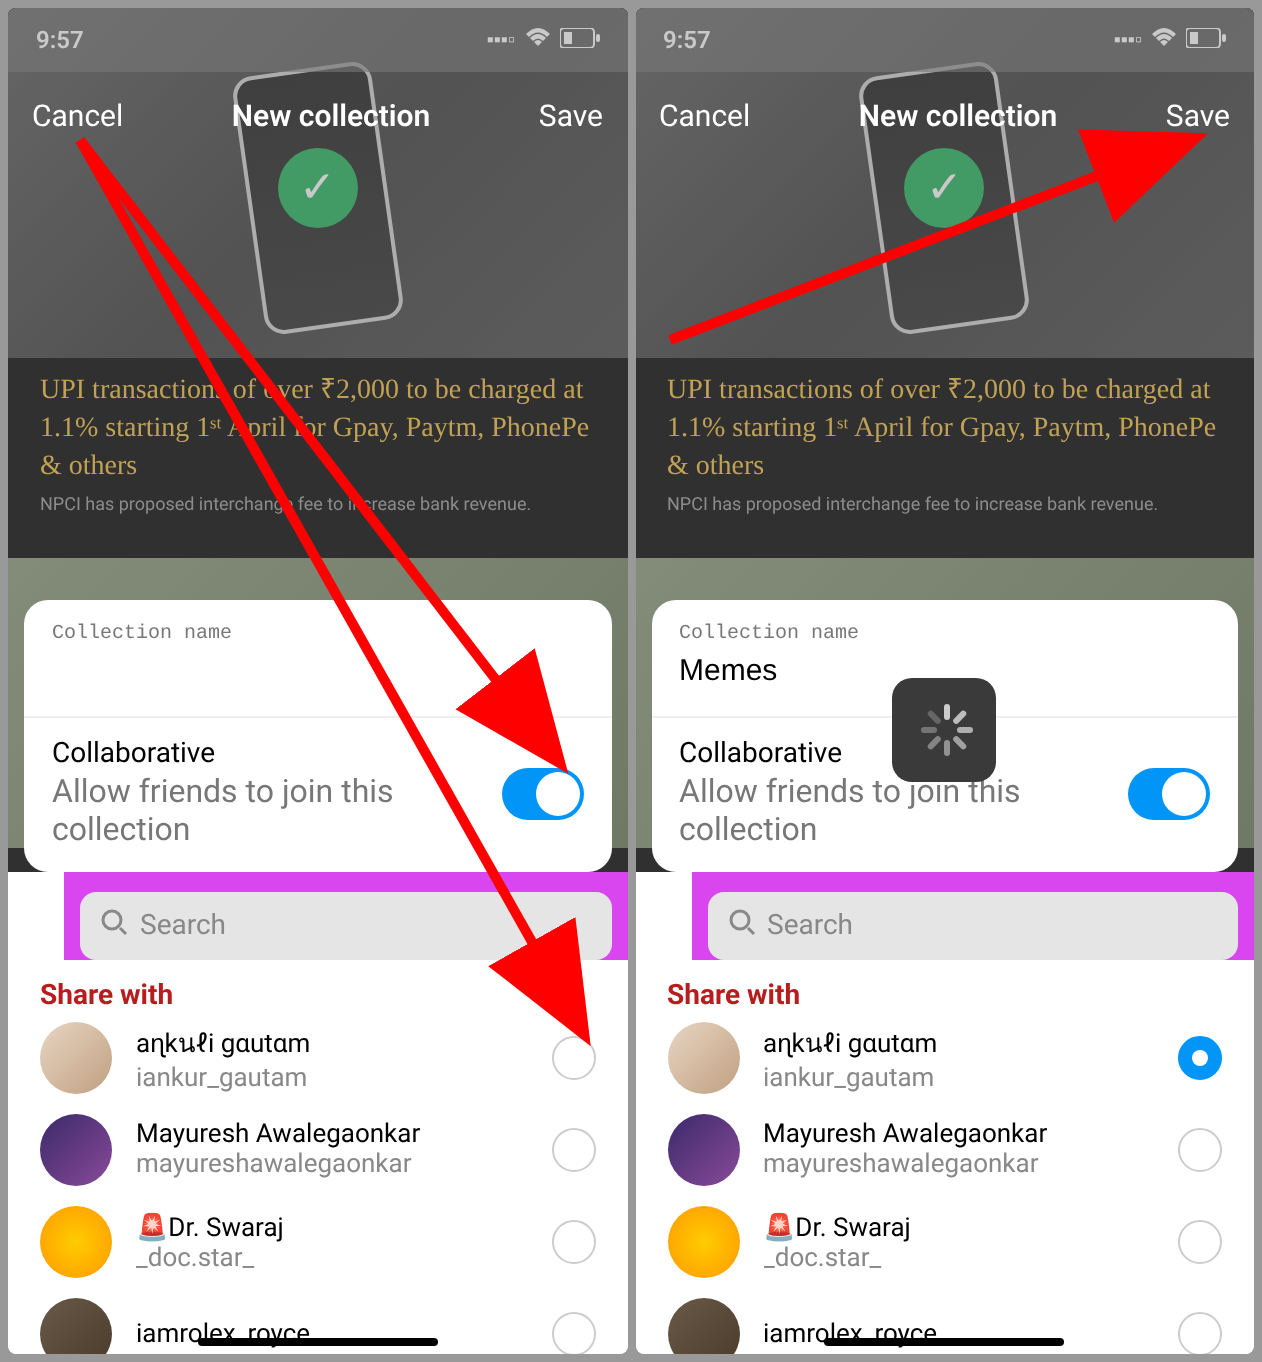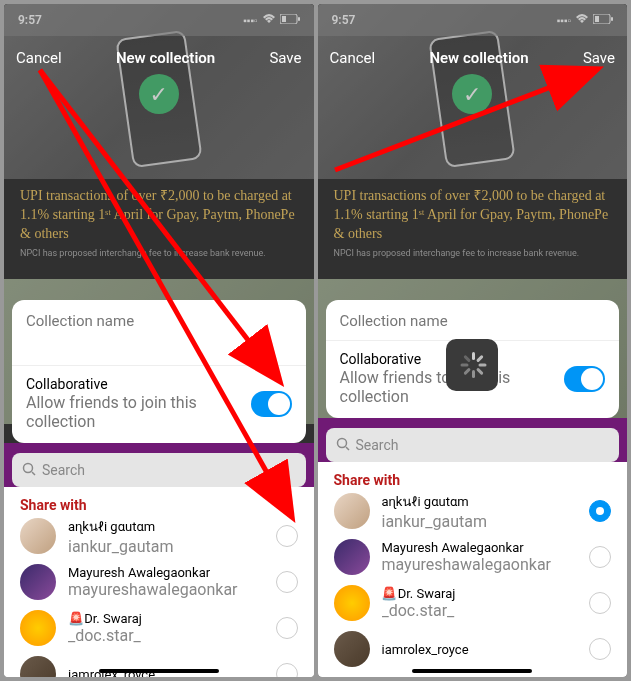--- a/index.html
+++ b/index.html
@@ -114,21 +114,22 @@
       position: relative;
       z-index: 2;
       background: #fff;
       margin: 0 8px;
       border-radius: 12px;
       padding: 12px 14px;
       margin-top: -70px;
     }
     .form-label {
       color: #777;
-      font-size: 15px;
+      font-size: 10px;
+      font-family: Liberation Mono, monospace;
     }
     .form-input {
       border: none;
       width: 100%;
       font-size: 15px;
       padding: 4px 0;
       outline: none;
     }
     .divider {
       border: none;
@@ -167,21 +168,22 @@
       border-radius: 50%;
     }
     .share-section {
       position: relative;
       z-index: 2;
       background: #fff;
       height: 264px;
     }
     .search-wrap {
       padding: 10px 8px 0;
-      background: #701a75;
+      background: #d946ef;
+      margin-left: 28px;
     }
     .search-box {
       background: #e5e5e5;
       border-radius: 8px;
       height: 34px;
       display: flex;
       align-items: center;
       padding: 0 10px;
       gap: 6px;
       color: #888;
@@ -214,21 +216,21 @@
     .av4 { background: linear-gradient(135deg, #6a5a4a, #4a3a2a); }
     .user-info { flex: 1; overflow: hidden; }
     .user-name {
       font-size: 13px;
       color: #000;
       white-space: nowrap;
       overflow: hidden;
       text-overflow: ellipsis;
     }
     .user-handle {
-      font-size: 16px;
+      font-size: 13px;
       color: #888;
     }
     .radio {
       width: 22px;
       height: 22px;
       border: 1.5px solid #ccc;
       border-radius: 50%;
       flex-shrink: 0;
       position: relative;
     }
@@ -444,20 +446,21 @@
   <div class="modal-header">
     <span class="action">Cancel</span>
     <span class="title">New collection</span>
     <span class="action">Save</span>
   </div>
 
   <div style="height:290px; position:relative; z-index:2;"></div>
 
   <div class="card">
     <div class="form-label">Collection name</div>
+    <input class="form-input" value="Memes" style="">
     <hr class="divider">
     <div class="collab-row">
       <div class="collab-text">
         <div class="collab-title">Collaborative</div>
         <div class="collab-sub">Allow friends to join this collection</div>
       </div>
       <div class="toggle"></div>
     </div>
   </div>
 

